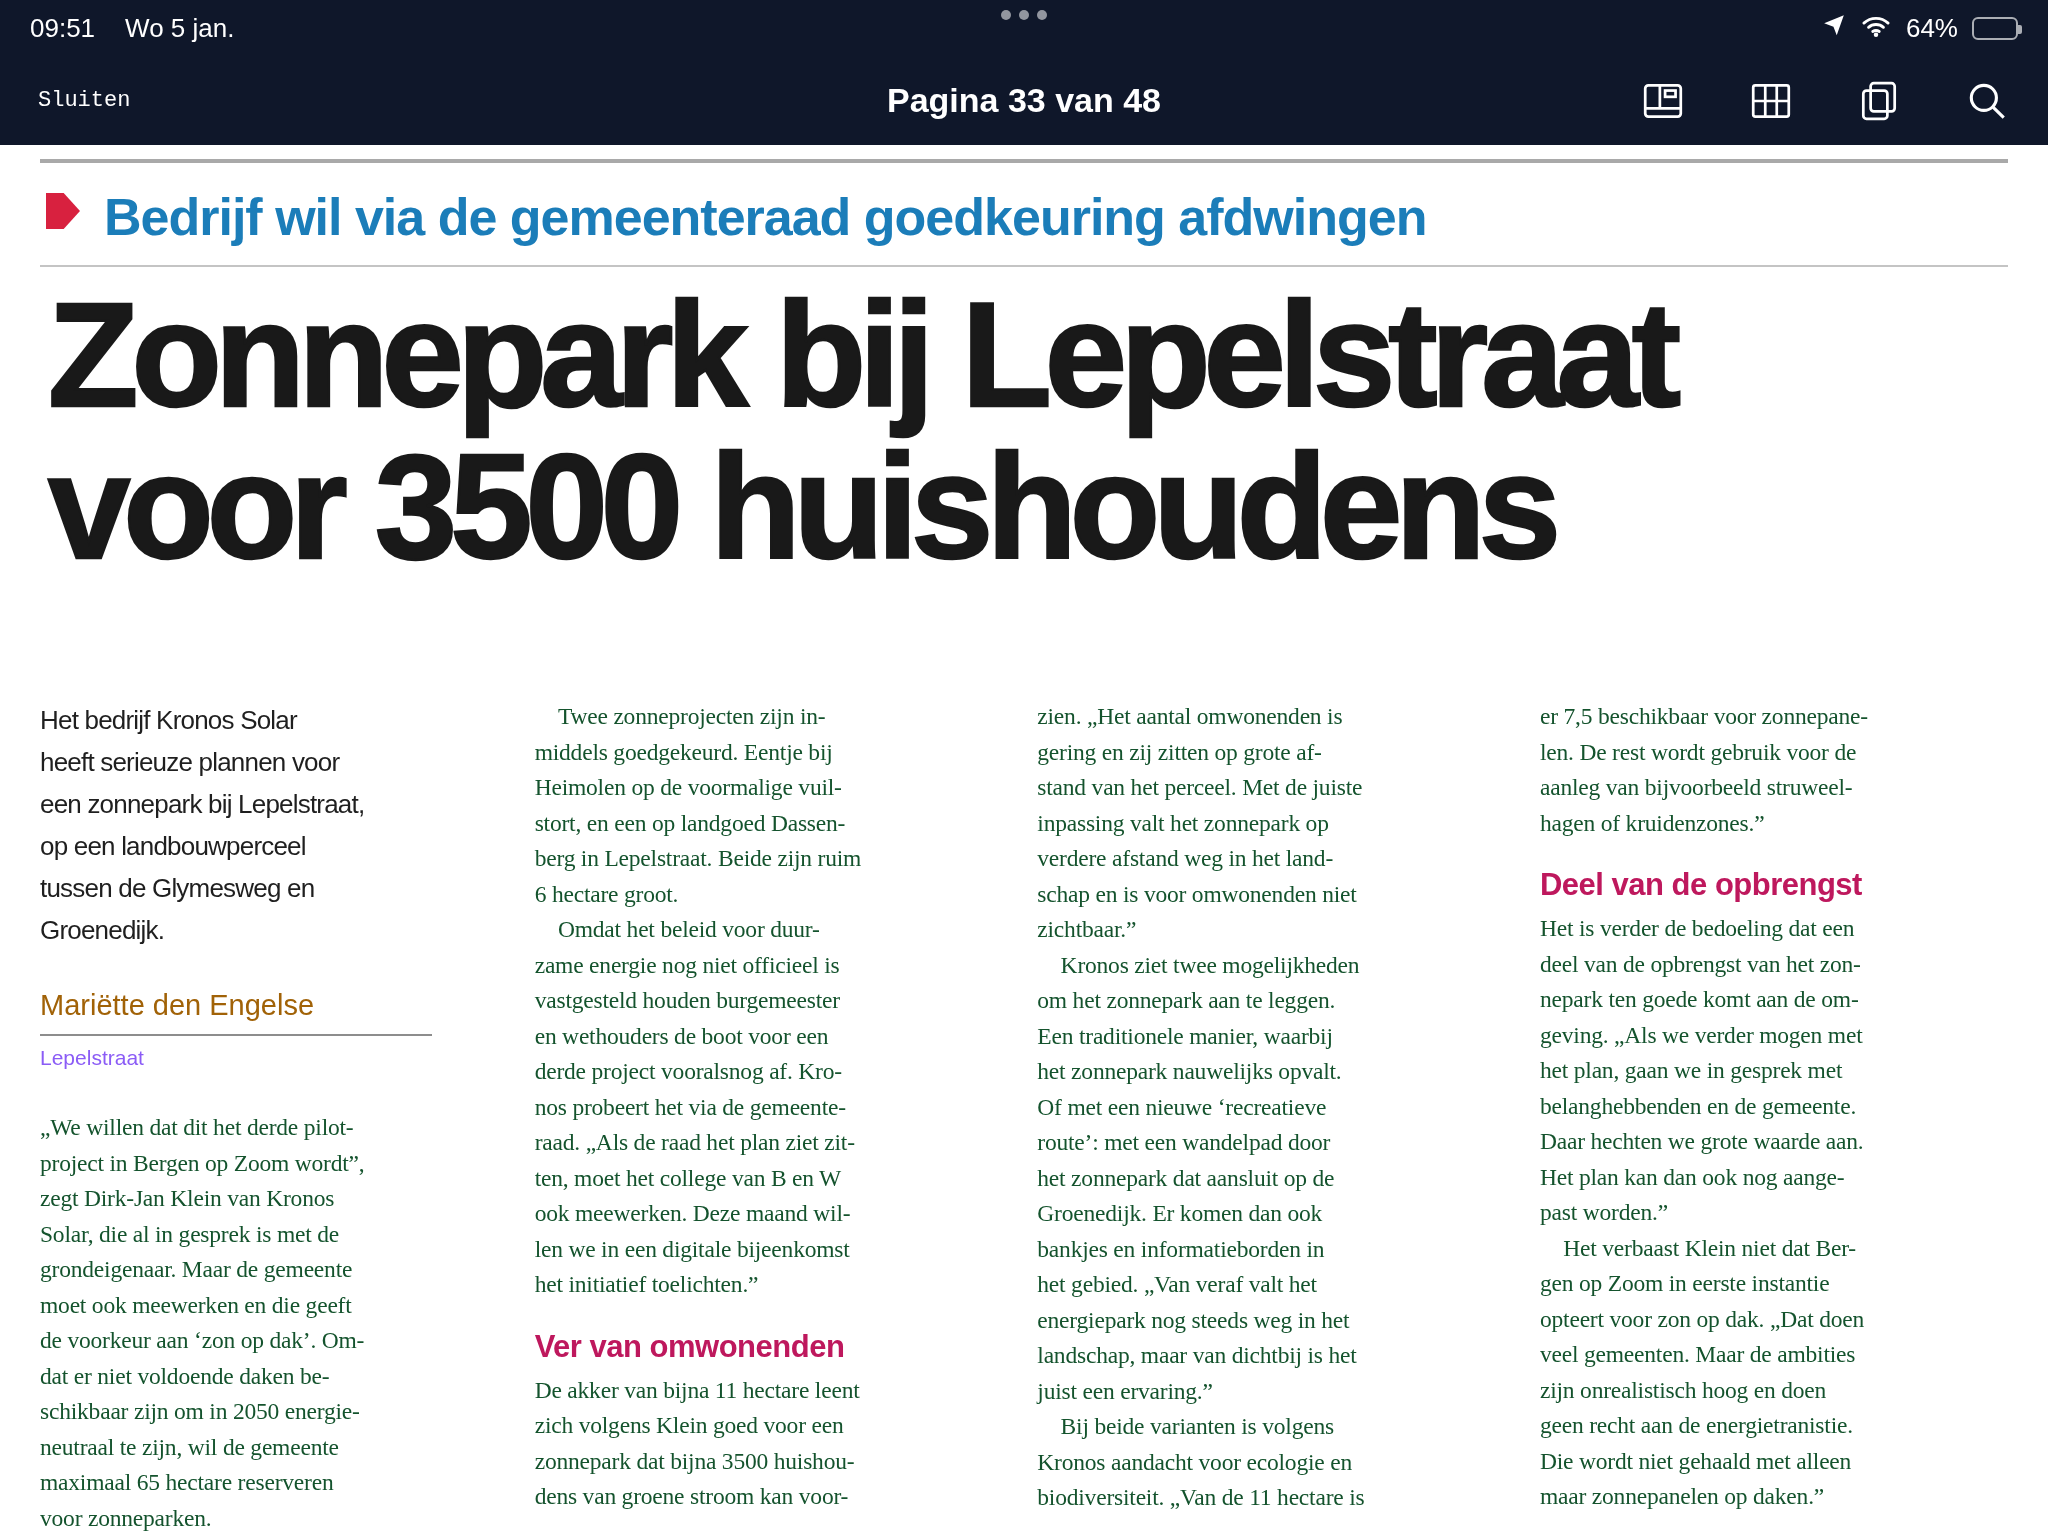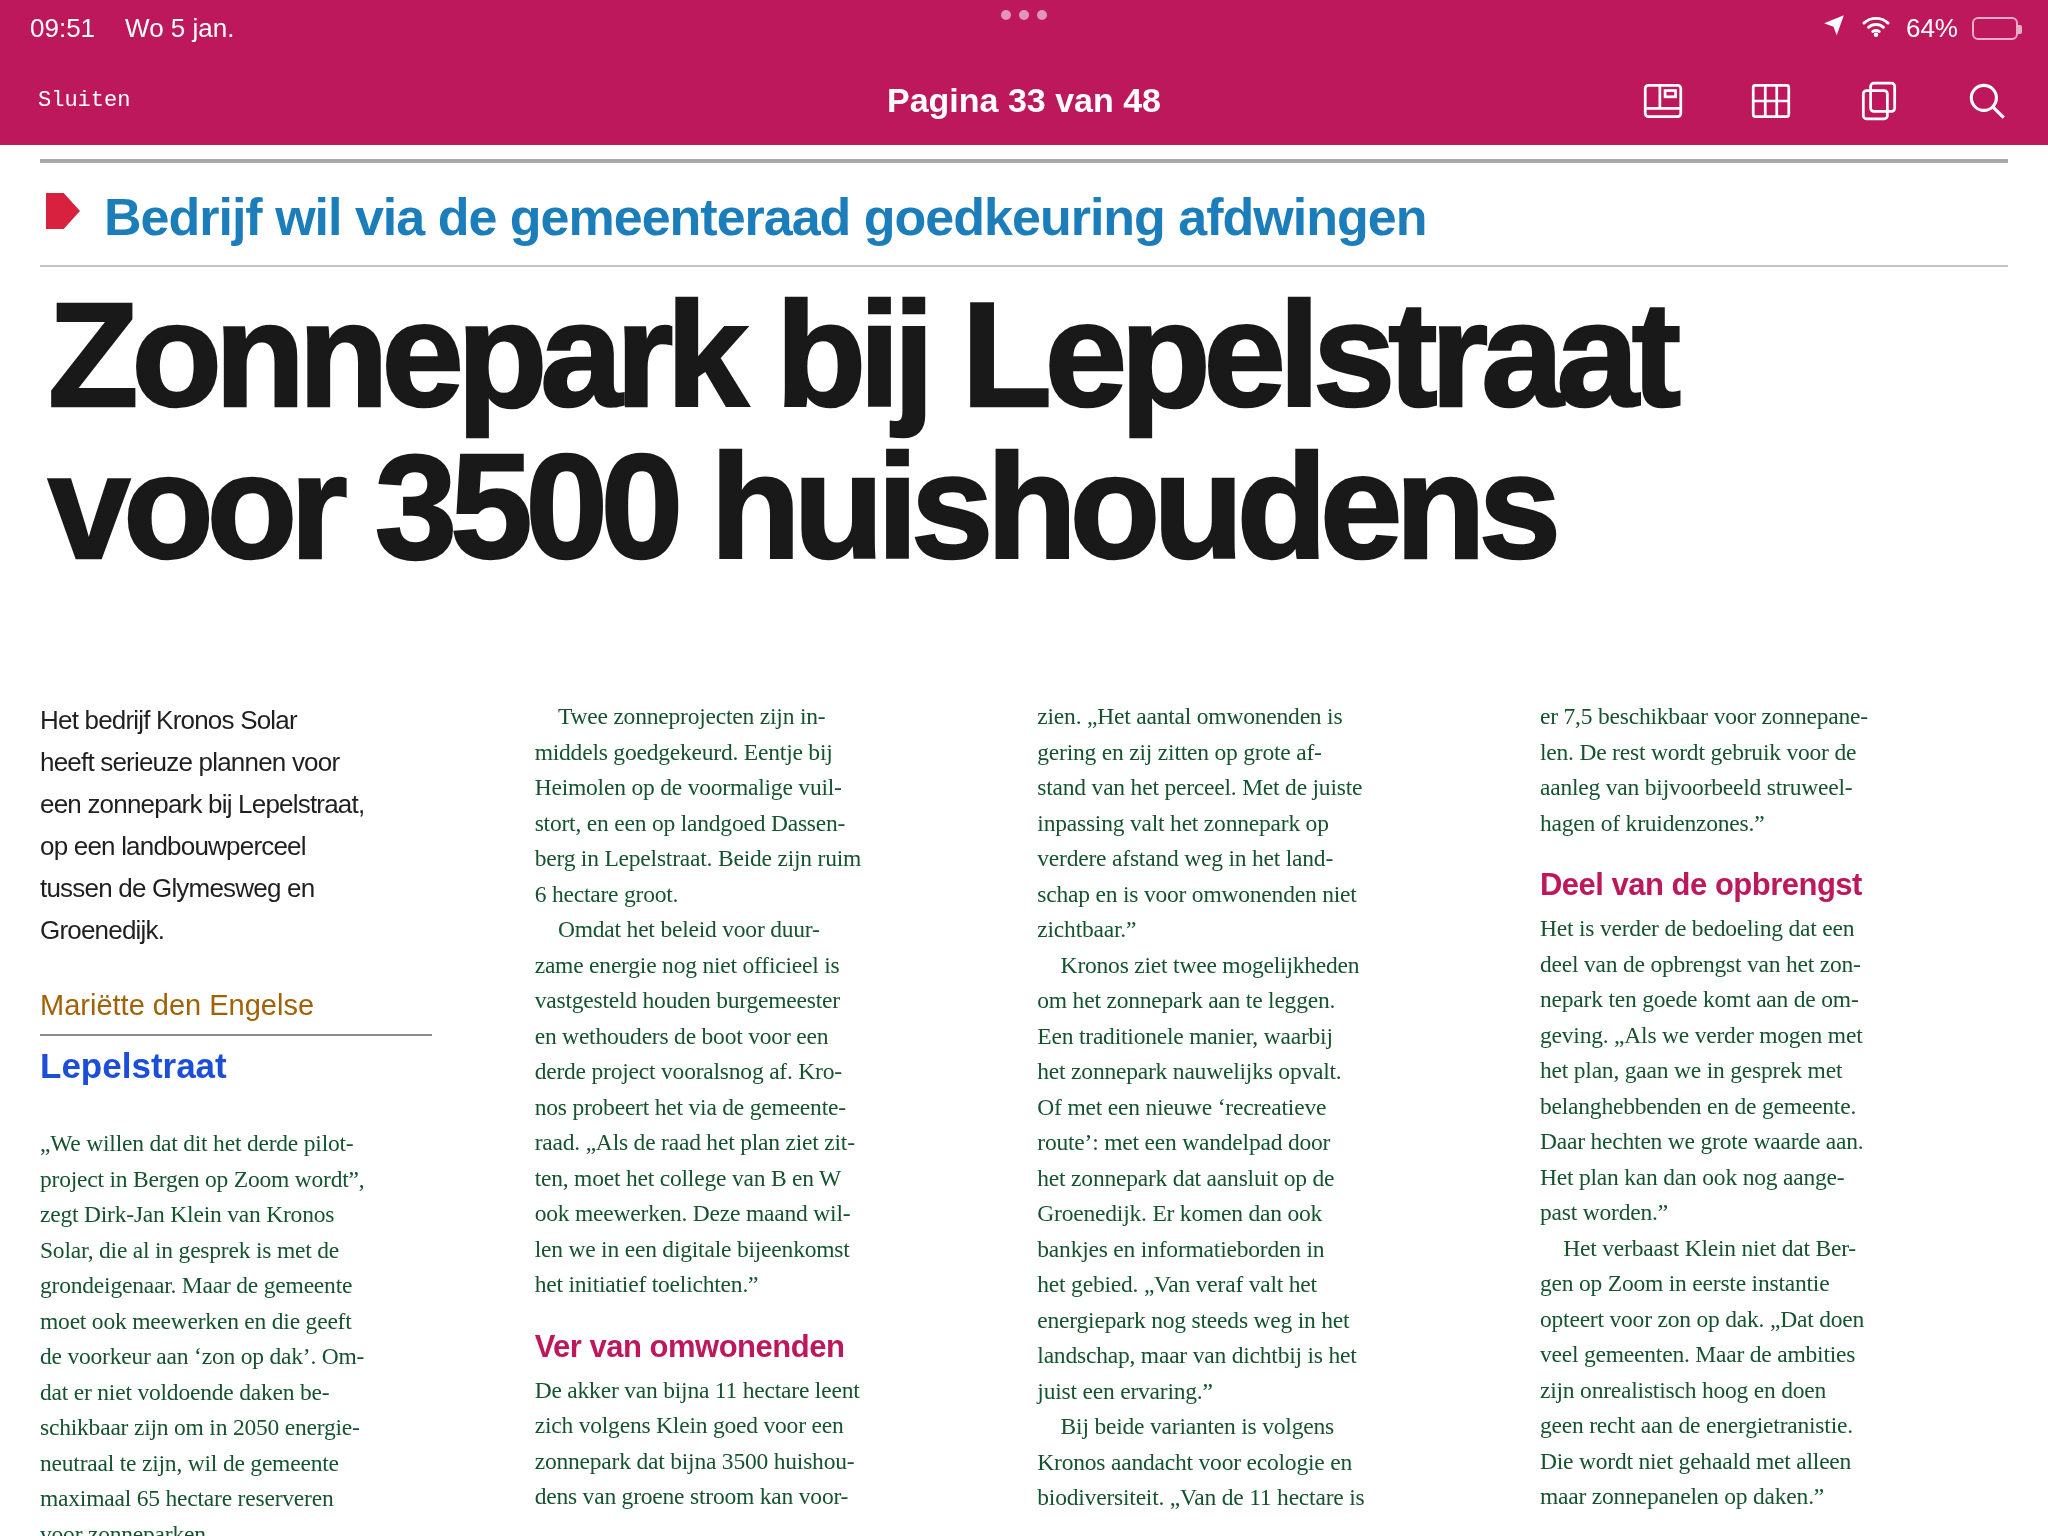--- a/index.html
+++ b/index.html
@@ -1,21 +1,21 @@
 <!DOCTYPE html>
 <html lang="nl"><head>
 <meta charset="utf-8">
 <style>
   * { margin:0; padding:0; box-sizing:border-box; }
   html,body { width:2048px; height:1536px; }
   body { font-family:"Liberation Sans", sans-serif; background:#ffffff; }
   .page { position:relative; width:2048px; height:1536px; overflow:hidden; background:#fff; }
 
   
-  .header { position:absolute; top:0; left:0; width:100%; height:145px; background:#be185d; color:#fff; }
+  .header { position:absolute; top:0; left:0; width:100%; height:145px; background:#0f172a; color:#fff; }
   .statusbar { position:relative; height:56px; display:flex; align-items:center; justify-content:space-between; padding:0 30px; }
   .status-left { display:flex; gap:30px; align-items:center; font-size:26px; font-weight:500; }
   .status-right { display:flex; gap:14px; align-items:center; font-size:26px; font-weight:500; }
   .dots { position:absolute; left:50%; top:10px; transform:translateX(-50%); display:flex; gap:8px; }
   .dots span { width:10px; height:10px; border-radius:50%; background:rgba(255,255,255,.55); }
   .battery { position:relative; width:46px; height:23px; border:2px solid rgba(255,255,255,.65); border-radius:6px; padding:2px; }
   .battery .fill { height:100%; width:62%; background:#fff; border-radius:2px; }
   .battery .nub { position:absolute; right:-6px; top:6px; width:4px; height:9px; background:rgba(255,255,255,.65); border-radius:0 2px 2px 0; }
   .toolbar { height:89px; display:flex; align-items:center; padding:0 38px; position:relative; }
   .close-btn { font-size:22px; color:#fff; background:none; border:none; cursor:pointer; font-family:Liberation Mono, monospace; }
@@ -38,21 +38,21 @@
   .col { color:#222; }
   .col1 { width:392px; }
   .col2 { width:400px; }
   .col3 { width:400px; }
   .col4 { width:468px; }
 
   .intro { font-size:26px; line-height:42px; letter-spacing:-0.8px; color:#1f1f1f; white-space:pre-line; }
   .byline-block { margin-top:38px; }
   .byline { font-size:29px; font-weight:normal; color:#a16207; }
   .byline-rule { height:2px; background:#8d8d8d; margin:12px 0 10px 0; }
-  .dateline { font-size:35px; font-weight:bold; color:#1d4ed8; }
+  .dateline { font-size:21px; font-weight:normal; color:#8b5cf6; }
 
   .body-text { font-family:"Liberation Serif", serif; font-size:23.5px; line-height:35.5px;
       letter-spacing:-0.2px; color:#14532d; white-space:pre-line; }
   .first-body { margin-top:40px; }
   .subhead { font-family:"Liberation Sans", sans-serif; font-size:31px; font-weight:bold; color:#be185d;
       margin:26px 0 8px 0; letter-spacing:-0.5px; }
 </style>
 </head>
 <body>
 

